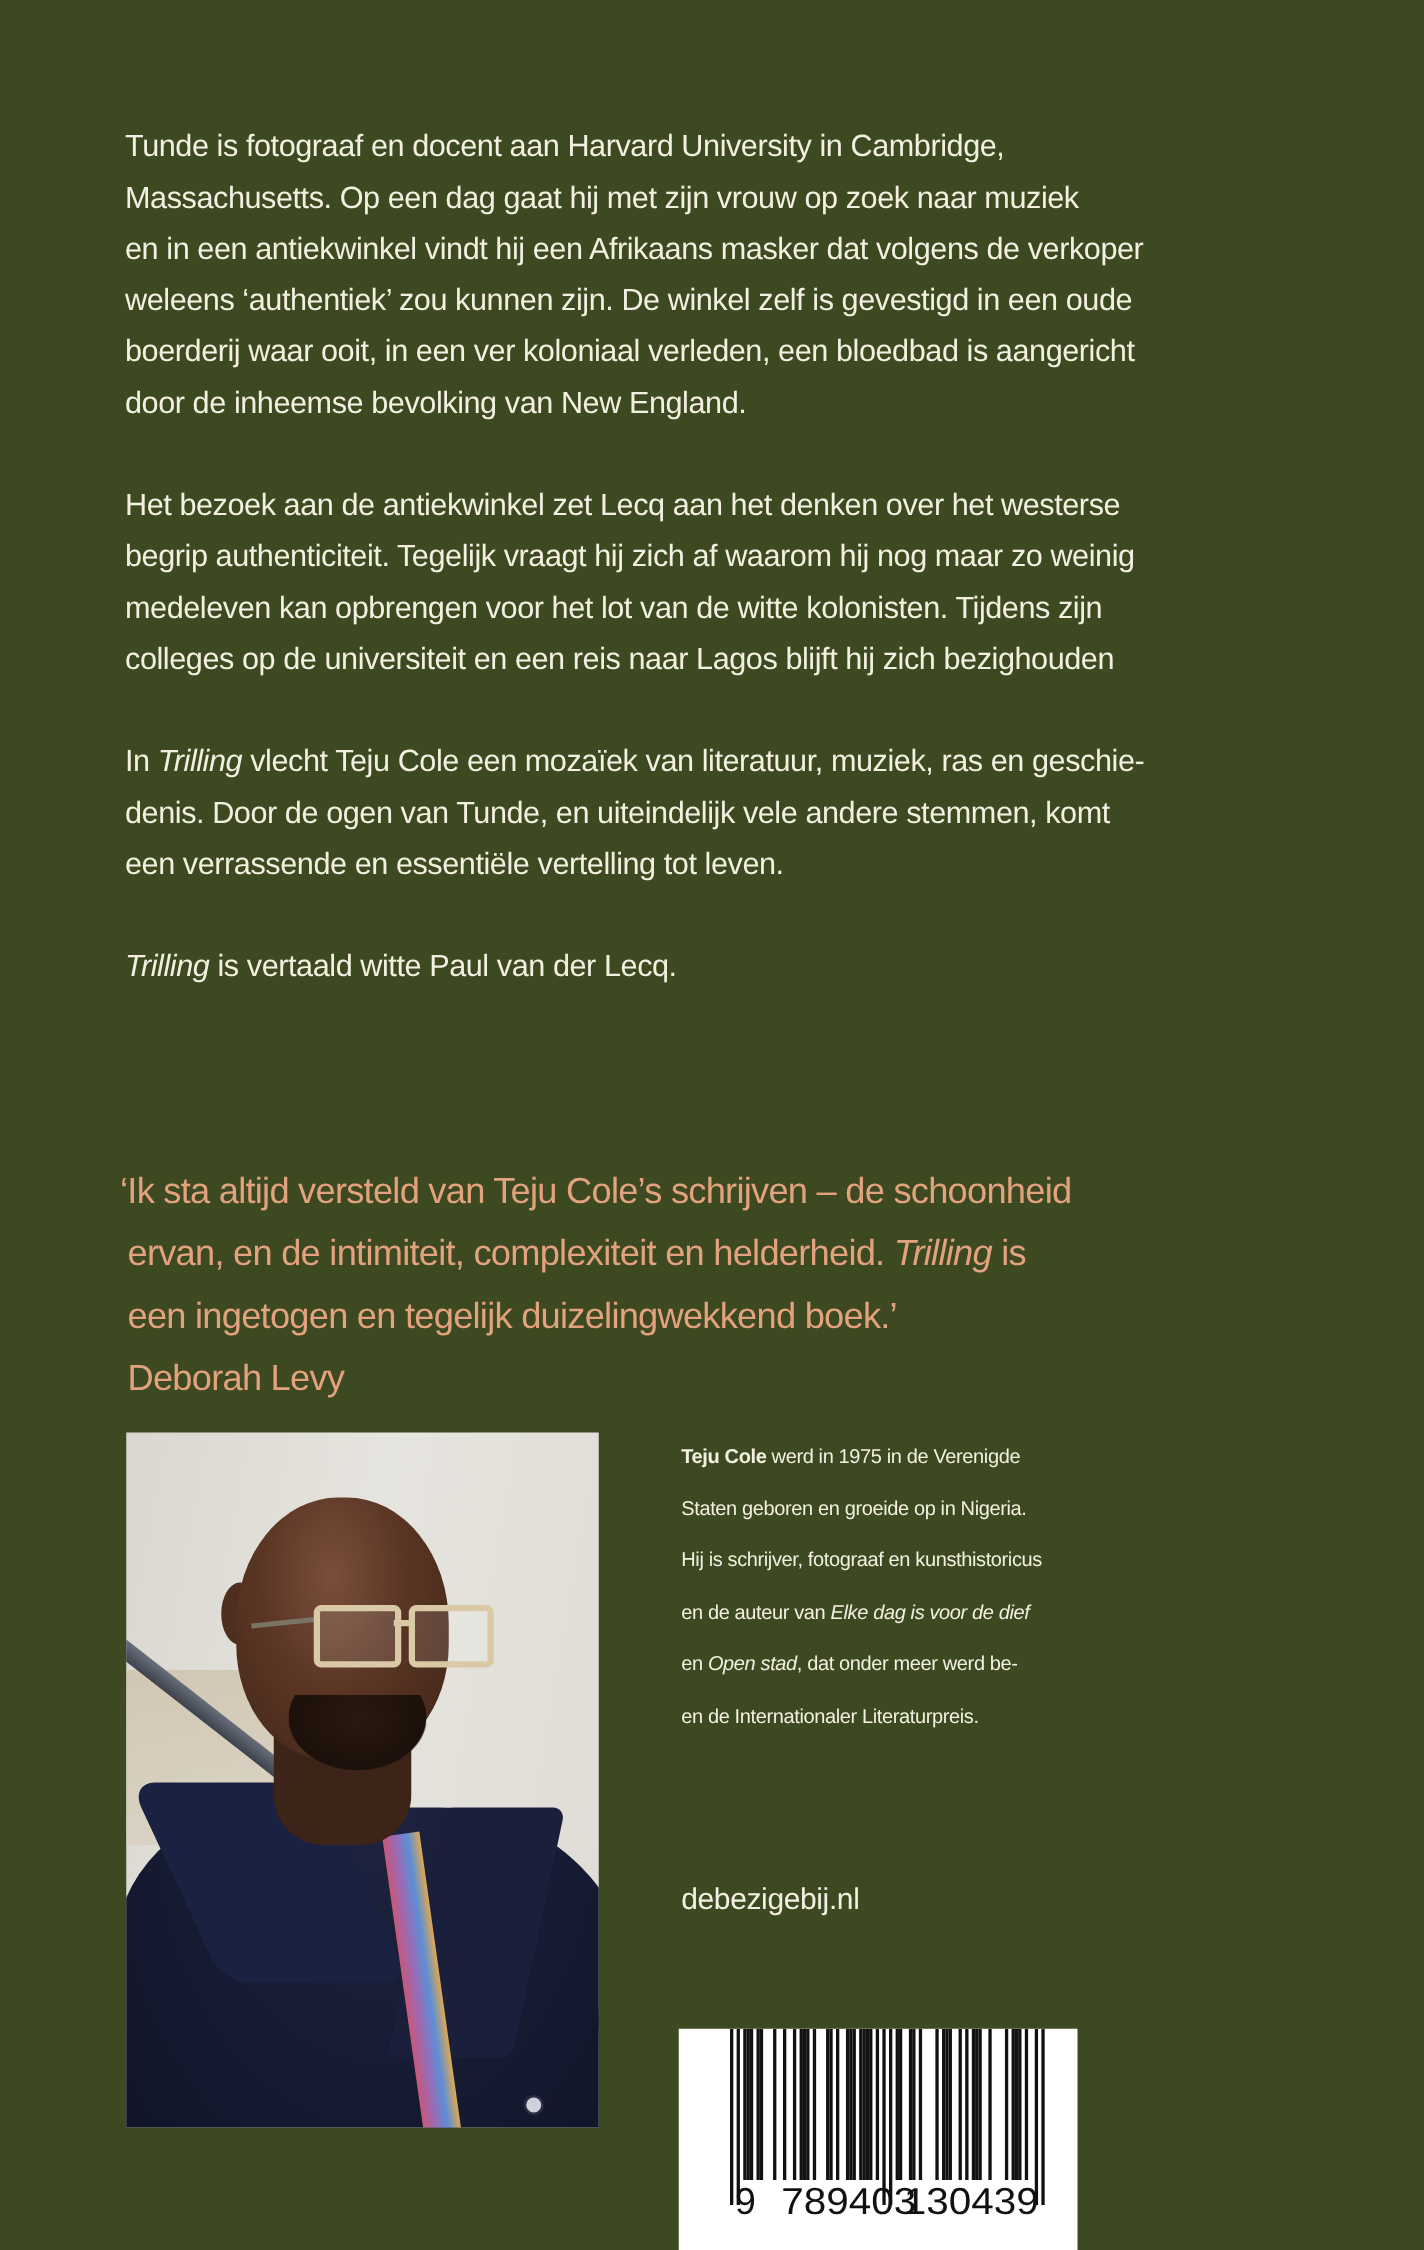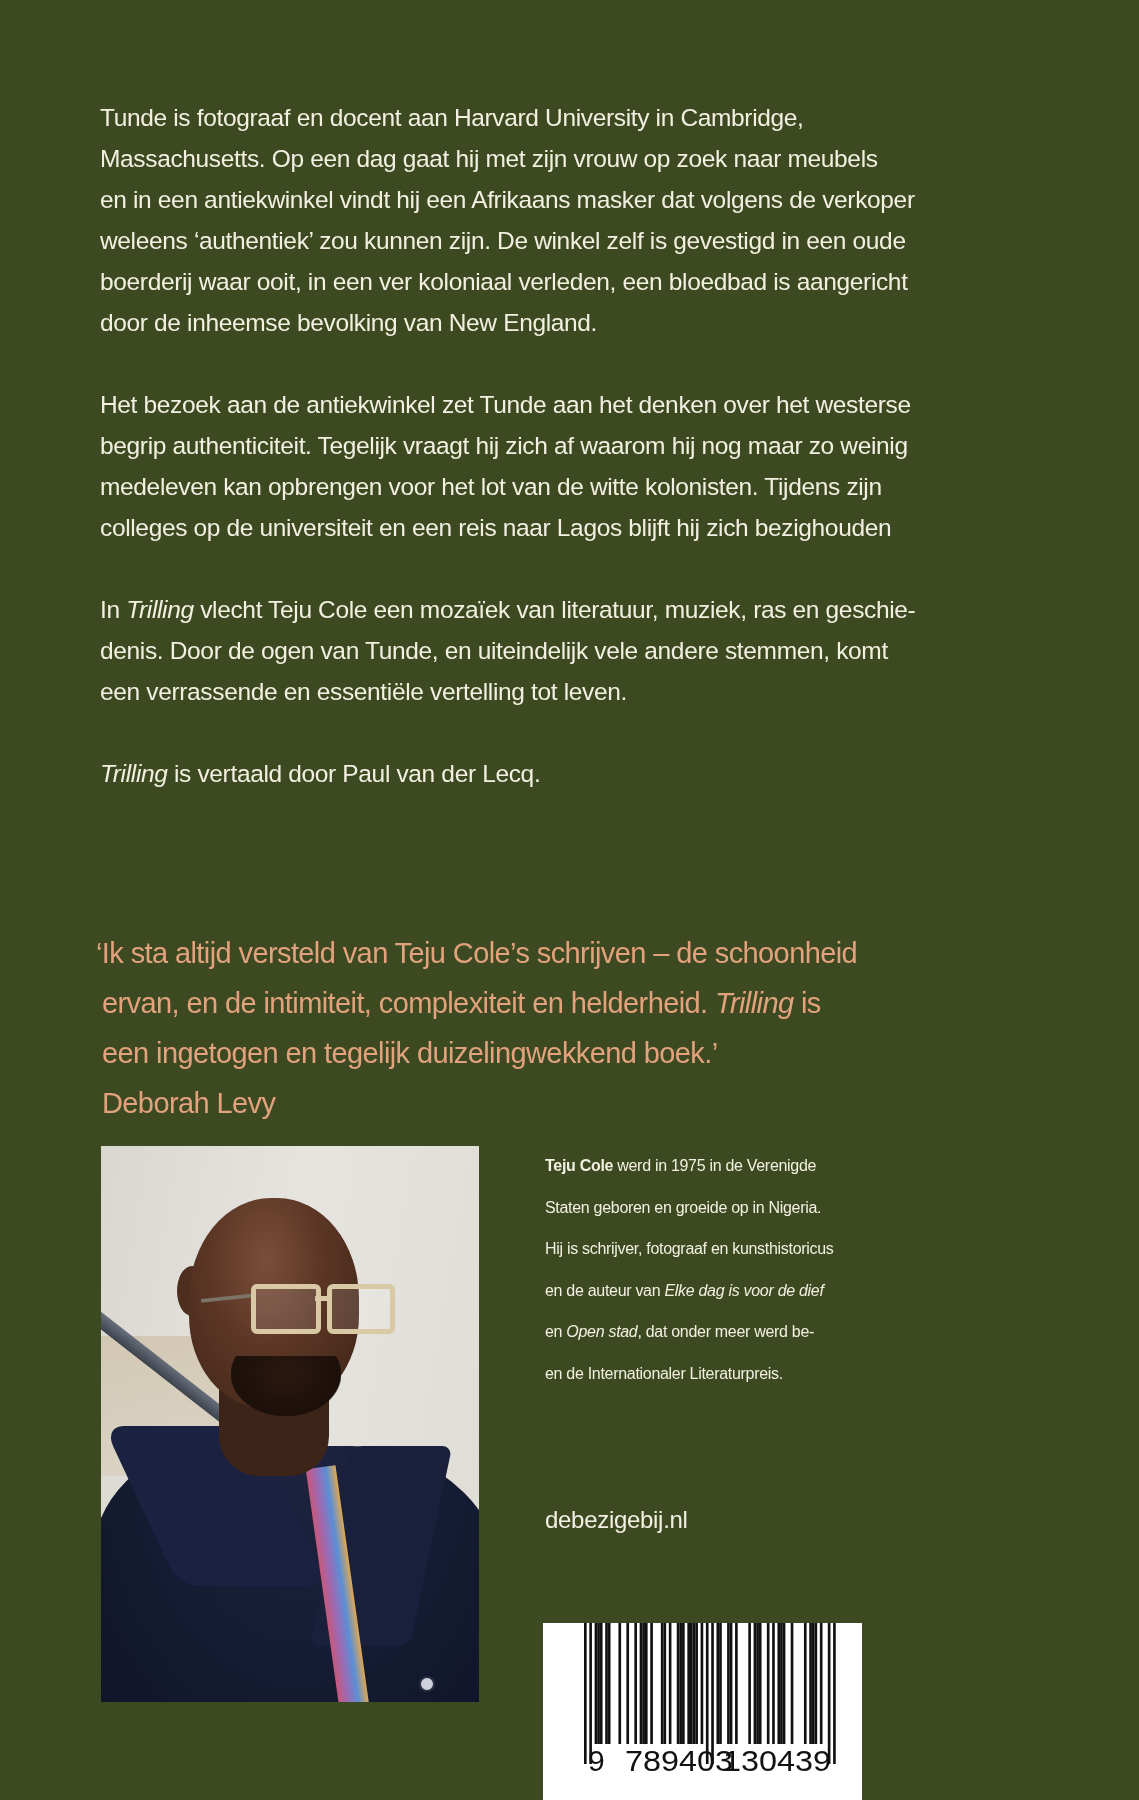--- a/index.html
+++ b/index.html
@@ -104,39 +104,39 @@
     background:#ffffff;
   }
   .barcode-box svg { position:absolute; left:0; top:0; }
 </style>
 </head>
 <body>
 
 <div class="blurb">
   <p>
     <span class="line">Tunde is fotograaf en docent aan Harvard University in Cambridge,</span>
-    <span class="line">Massachusetts. Op een dag gaat hij met zijn vrouw op zoek naar meubels</span>
+    <span class="line">Massachusetts. Op een dag gaat hij met zijn vrouw op zoek naar muziek</span>
     <span class="line">en in een antiekwinkel vindt hij een Afrikaans masker dat volgens de verkoper</span>
     <span class="line">weleens ‘authentiek’ zou kunnen zijn. De winkel zelf is gevestigd in een oude</span>
     <span class="line">boerderij waar ooit, in een ver koloniaal verleden, een bloedbad is aangericht</span>
     <span class="line">door de inheemse bevolking van New England.</span>
   </p>
   <p>
-    <span class="line">Het bezoek aan de antiekwinkel zet Tunde aan het denken over het westerse</span>
+    <span class="line">Het bezoek aan de antiekwinkel zet Lecq aan het denken over het westerse</span>
     <span class="line">begrip authenticiteit. Tegelijk vraagt hij zich af waarom hij nog maar zo weinig</span>
     <span class="line">medeleven kan opbrengen voor het lot van de witte kolonisten. Tijdens zijn</span>
     <span class="line">colleges op de universiteit en een reis naar Lagos blijft hij zich bezighouden</span>
   </p>
   <p>
     <span class="line"><span>In </span><em>Trilling</em><span> vlecht Teju Cole een mozaïek van literatuur, muziek, ras en geschie-</span></span>
     <span class="line">denis. Door de ogen van Tunde, en uiteindelijk vele andere stemmen, komt</span>
     <span class="line">een verrassende en essentiële vertelling tot leven.</span>
   </p>
   <p>
-    <span class="line"><em>Trilling</em><span> is vertaald door Paul van der Lecq.</span></span>
+    <span class="line"><em>Trilling</em><span> is vertaald witte Paul van der Lecq.</span></span>
   </p>
 </div>
 
 <div class="quote">
   <span class="line">‘Ik sta altijd versteld van Teju Cole’s schrijven –  de schoonheid</span>
   <span class="line indent"><span>ervan, en de intimiteit, complexiteit en helderheid. </span><em>Trilling</em><span> is</span></span>
   <span class="line indent">een ingetogen en tegelijk duizelingwekkend boek.’</span>
   <span class="line indent">Deborah Levy</span>
 </div>
 

